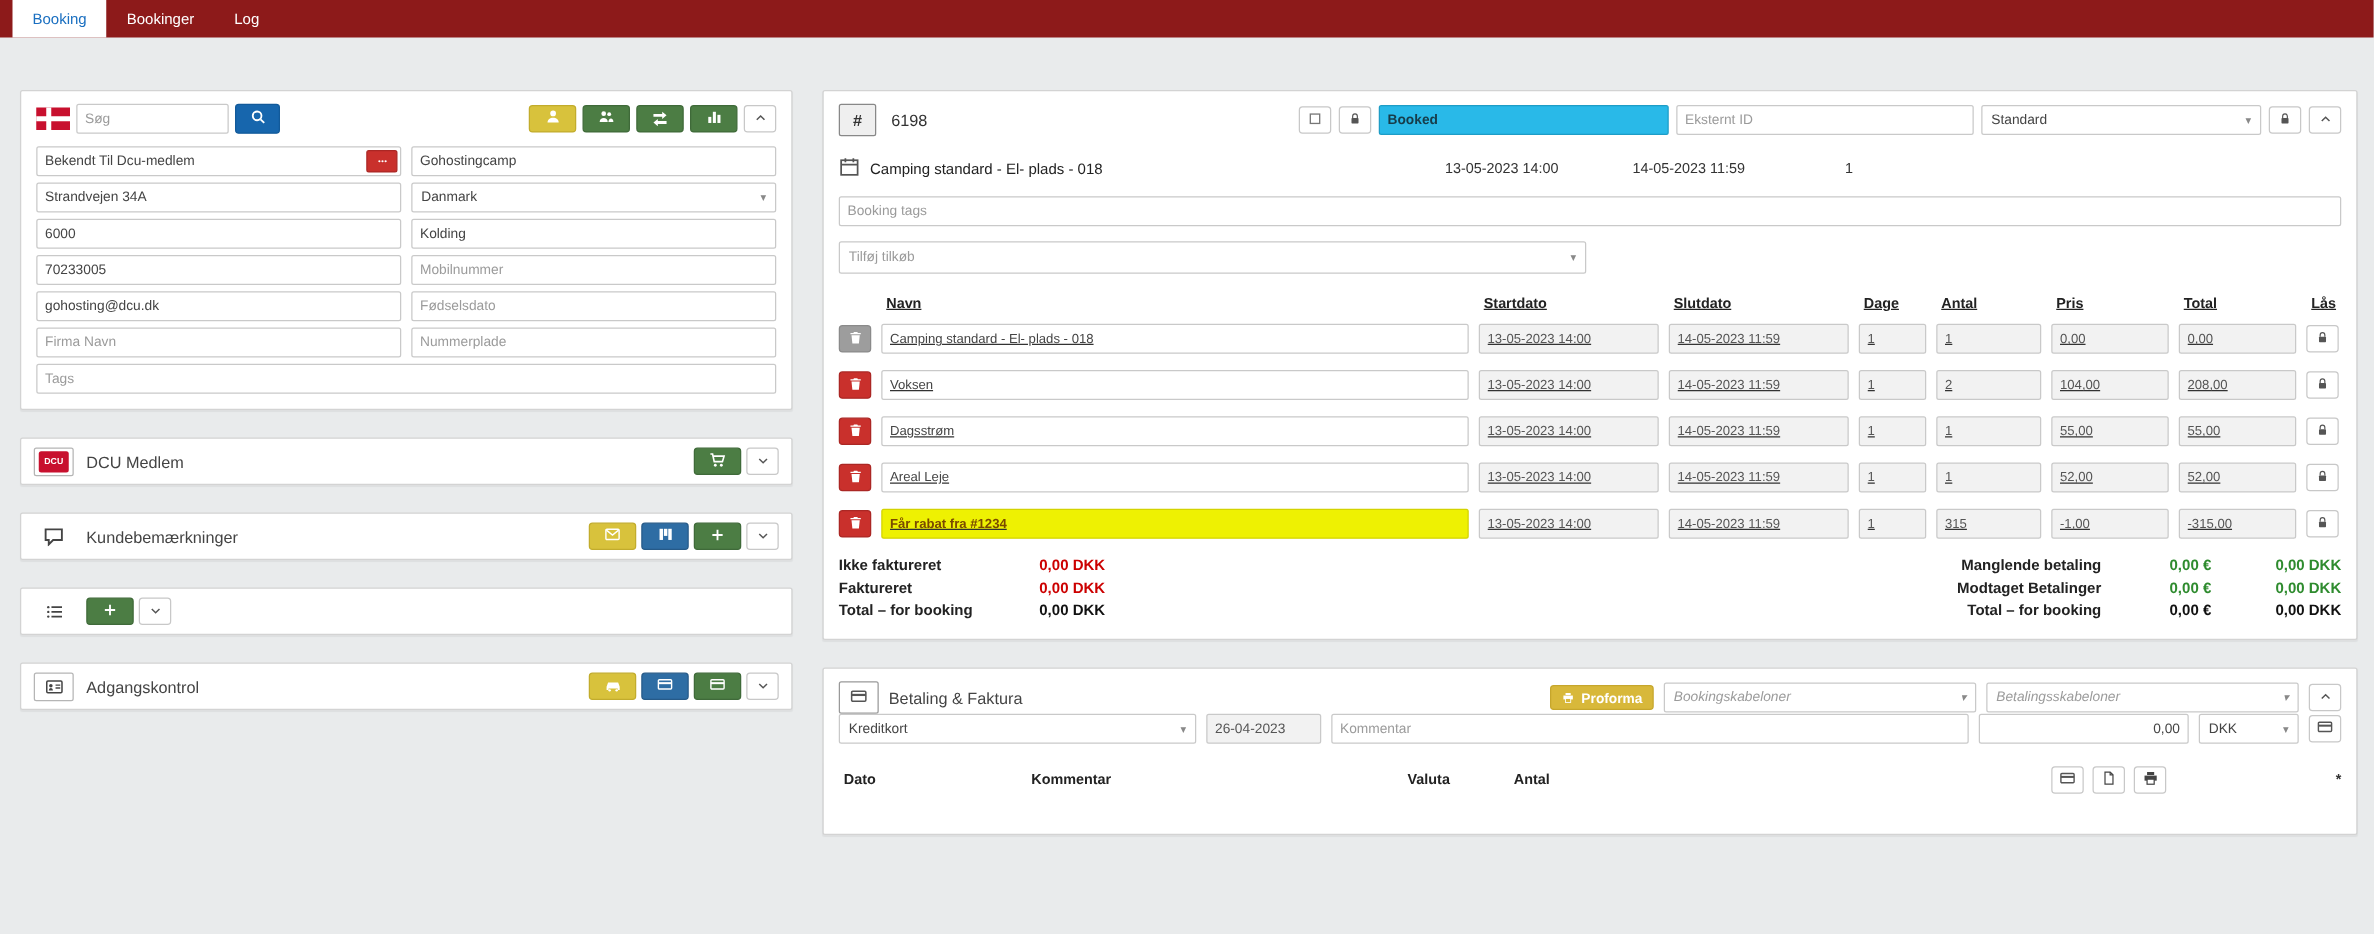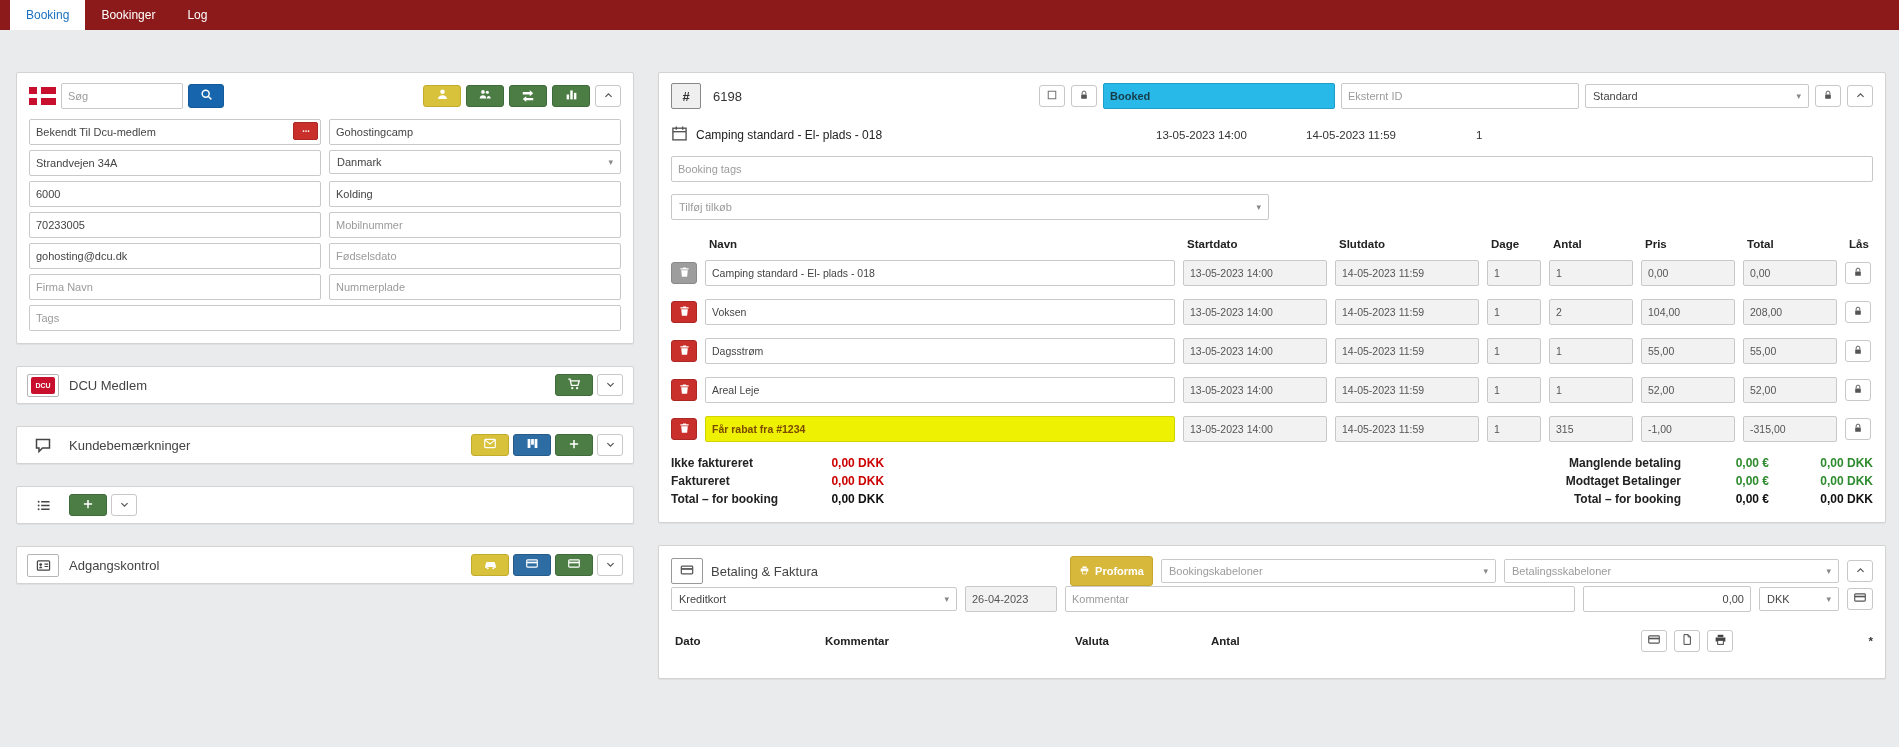--- a/index.html
+++ b/index.html
@@ -14,21 +14,21 @@
   .navbar { height:30px; background:#8d1a1a; display:flex; align-items:stretch; padding-left:10px; }
   .nav-tab { padding:0 16px; line-height:30px; color:#fff; font-size:12px; cursor:pointer; }
   .nav-tab.active { background:#fff; color:#1a6fc0; }
 
   .left-col  { position:absolute; left:16px;  top:72px; width:618px; }
   .right-col { position:absolute; left:658px; top:72px; width:1228px; }
 
   .card { background:#fff; border:1px solid #d3d3d3; border-radius:2px; box-shadow:0 1px 1px rgba(0,0,0,.05); }
 
   
-  .input { height:24px; border:1px solid #c9c9c9; border-radius:2px; padding:12px 6px; font-size:11px;
+  .input { height:24px; border:1px solid #c9c9c9; border-radius:2px; padding:1px 6px; font-size:11px;
            color:#444; background:#fff; font-family:inherit; width:100%; }
   .input::placeholder { color:#9b9b9b; }
   .input.gray { background:#f2f2f2; color:#555; }
   .sel { height:24px; border:1px solid #c9c9c9; border-radius:2px; padding:0 7px; background:#fff;
          display:flex; align-items:center; justify-content:space-between; color:#444; cursor:pointer; }
   .sel .caret { color:#888; font-size:9px; margin-left:6px; }
   .sel.ph > span:first-child { color:#9b9b9b; }
   .btn { height:22px; min-width:38px; border:1px solid #c8c8c8; border-radius:3px; background:#fff;
          display:inline-flex; align-items:center; justify-content:center; cursor:pointer; }
   .btn.sq { min-width:26px; width:26px; }
@@ -76,21 +76,21 @@
   .unit-row { display:flex; align-items:center; margin-top:16px; }
   .unit-name { width:460px; font-size:12px; color:#222; margin-left:8px; }
   .unit-date1 { width:150px; font-size:11.5px; }
   .unit-date2 { width:170px; font-size:11.5px; }
   .unit-count { width:60px; font-size:11.5px; }
 
   .tags-input { margin-top:12px; }
   .addon-sel { margin-top:12px; width:598px; height:26px; }
 
   .tbl { margin-top:18px; }
-  .trow { display:flex; align-items:center; gap:8px; margin-bottom:13px; }
+  .trow { display:flex; align-items:center; gap:8px; margin-bottom:13px;text-decoration:underline; }
   .trow.hdr { margin-bottom:10px; font-weight:bold; font-size:11.5px; color:#222; }
   .trow.hdr > div { padding-left:4px; }
   .c1{width:26px; flex:none;} .c2{width:470px; flex:none;} .c3{width:144px; flex:none;}
   .c4{width:144px; flex:none;} .c5{width:54px; flex:none;} .c6{width:84px; flex:none;}
   .c7{width:94px; flex:none;} .c8{width:94px; flex:none;} .c9{width:26px; flex:none;}
   .cell { height:24px; font-size:10.5px; }
   .hl { background:#eef102 !important; border-color:#d3d300 !important; color:#7a4a00 !important; font-weight:bold; }
 
   .summary { margin-top:14px; display:flex; justify-content:space-between; font-size:12px; }
   .sum-left  { display:grid; grid-template-columns:auto 92px; column-gap:14px; row-gap:4px; }
@@ -102,31 +102,31 @@
   .green { color:#2e8b2e; }
   .black { color:#111; }
 
   
   .payment-card { margin-top:22px; padding:10px 12px 12px; height:134px; overflow:hidden; }
   .pay-header { display:flex; align-items:center; gap:8px; }
   .pay-icon-btn { width:32px; height:26px; border:1px solid #999; border-radius:2px; background:#fff;
                   display:flex; align-items:center; justify-content:center; cursor:pointer; }
   .pay-title { font-size:13px; color:#444; margin-right:auto; }
   .proforma { background:#d8b83a; border:1px solid #c6a62c; color:#fff; font-weight:bold; font-size:11px;
-              height:20px; padding:14px 8px; border-radius:3px; display:flex; align-items:center; gap:5px; cursor:pointer; }
-  .pay-sel { width:335px; }
+              height:20px; padding:4px 8px; border-radius:3px; display:flex; gap:5px; cursor:pointer; }
+  .pay-sel { width:250px;font-style:italic; }
   .pay-row { display:flex; align-items:center; gap:8px; margin-top:0; }
   .method-sel { width:286px; flex:none; }
   .date-input { width:92px; flex:none; }
   .comment-input { flex:1; }
   .amount-input { width:168px; flex:none; text-align:right; }
   .currency-sel { width:80px; flex:none; }
   .pay-hdr-row { display:flex; align-items:center; margin-top:18px; font-size:11.5px; }
   .ph-label { font-weight:bold; color:#222; }
-  .ph1{width:154px; padding-left:4px;} .ph2{width:250px;} .ph3{width:136px;} .ph4{width:120px;}
+  .ph1{width:154px; padding-left:4px;} .ph2{width:250px;} .ph3{width:136px;text-align:center;} .ph4{width:120px;}
   .pay-hdr-btns { display:flex; gap:7px; margin-left:auto; }
   .star-cell { width:140px; text-align:right; font-weight:bold; color:#333; }
 </style>
 </head>
 <body>
 
 <div class="navbar">
   <div class="nav-tab active">Booking</div>
   <div class="nav-tab">Bookinger</div>
   <div class="nav-tab">Log</div>

